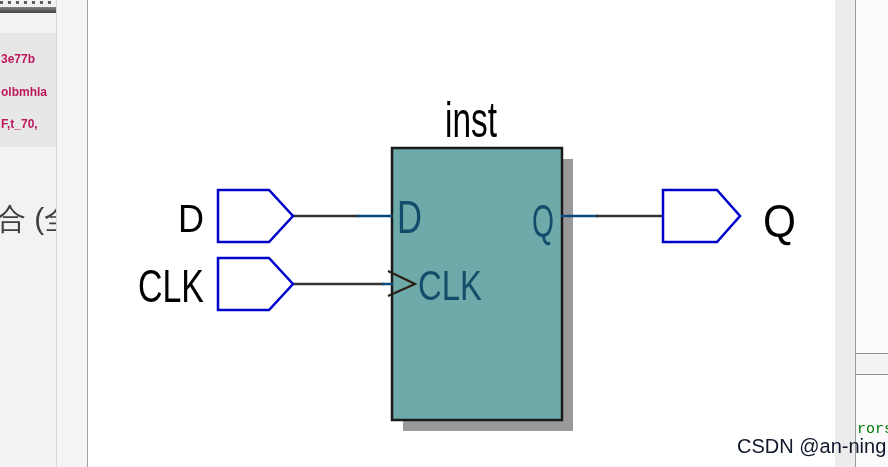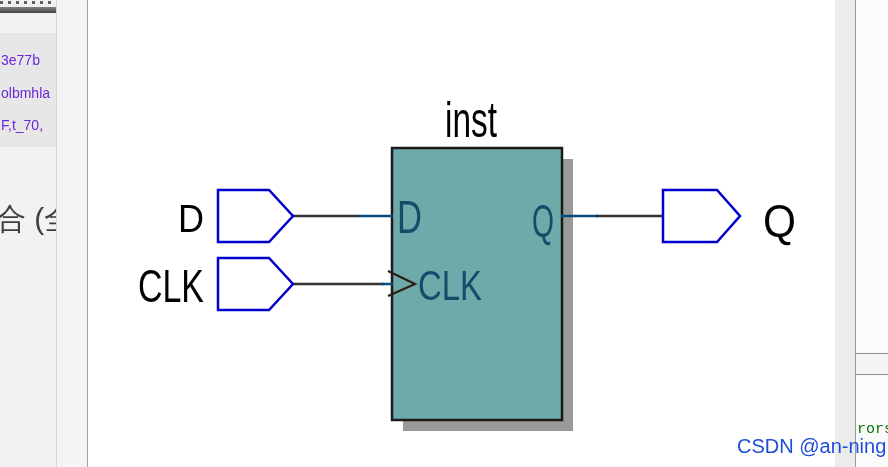--- a/index.html
+++ b/index.html
@@ -18,22 +18,22 @@
   }
   .dark-bar{
     position:absolute;top:7px;left:0;width:56px;height:6px;
     background:linear-gradient(#828282,#454545);
   }
   .image-region{
     position:absolute;top:33px;left:0;width:56px;height:114px;
     background:#e7e7e7;
   }
   .url-line{
-    position:absolute;left:1px;color:#6d28d9;font-size:14px;
-    white-space:nowrap;line-height:1;
+    position:absolute;left:1px;color:#be185d;font-size:12px;
+    white-space:nowrap;line-height:1;font-weight:bold;
   }
   .url-line.l1{top:53px;} .url-line.l2{top:86px;} .url-line.l3{top:118px;}
   .heading-fragment{
     position:absolute;top:202px;left:-4px;color:#3f3f3f;font-size:30px;
     white-space:nowrap;line-height:1.1;
   }
   
   .left-gutter{
     position:absolute;left:56px;top:0;width:32px;height:467px;
     background:#f4f4f4;border-left:1px solid #d6d6d6;border-right:1px solid #a3a3a3;
@@ -53,21 +53,21 @@
     position:absolute;top:353px;left:0;width:100%;height:22px;
     background:#f3f3f3;border-top:1px solid #8f8f8f;border-bottom:1px solid #8f8f8f;
     box-sizing:border-box;
   }
   .console-text{
     position:absolute;top:421px;left:1px;
     font-family:"Liberation Mono",monospace;font-size:15px;white-space:nowrap;
   }
   
   .watermark{
-    position:absolute;left:737px;top:435px;font-size:20px;color:#1d4ed8;
+    position:absolute;left:737px;top:435px;font-size:20px;color:#0f172a;
     white-space:nowrap;z-index:10;
   }
   svg text{font-family:"Liberation Sans",sans-serif;}
 </style>
 </head>
 <body>
 
 <div class="left-pane">
   <div class="dotted-line"></div>
   <div class="dark-bar"></div>

